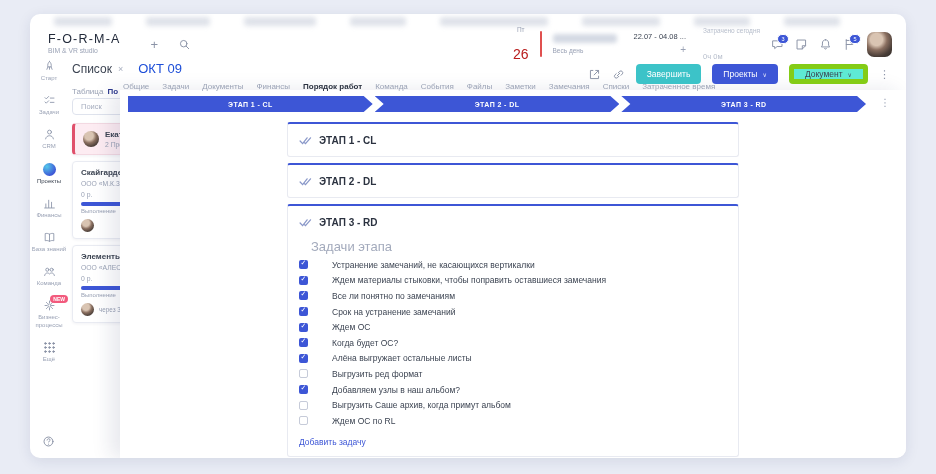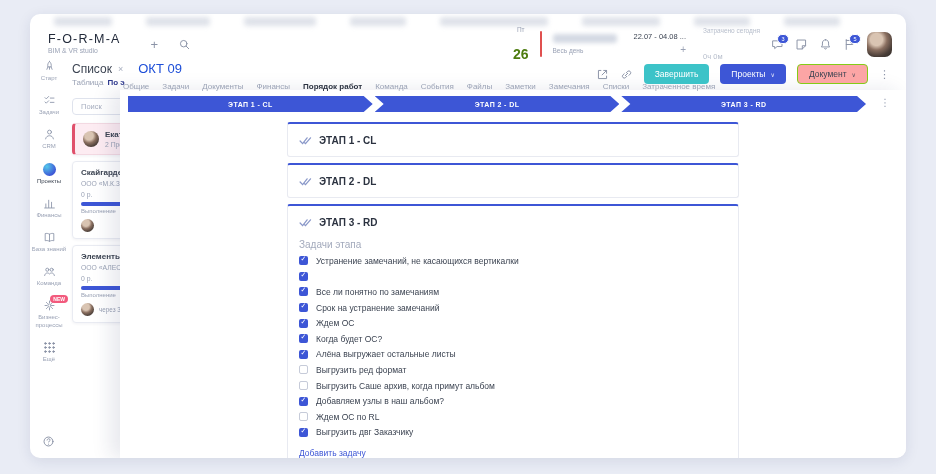--- a/index.html
+++ b/index.html
@@ -13,52 +13,52 @@
   .logo{line-height:1}
   .logo-title{font-size:12.5px;font-weight:normal;color:#222a3a;letter-spacing:1.2px}
   .logo-sub{font-size:6.8px;color:#9aa2b5;margin-top:2px}
   .hdr-left-ics{display:flex;gap:20px;margin-left:30px;align-items:center}
   .gic{color:#8b93a7;display:inline-flex}
   .gic svg{width:13px;height:13px;stroke:#8b93a7;fill:none;stroke-width:1.2;stroke-linecap:round;stroke-linejoin:round}
   .plus-glyph{font-size:13px;color:#8b93a7}
   .hdr-right{margin-left:auto;display:flex;align-items:center;gap:11px}
   .day-blk{text-align:center;line-height:1}
   .day-wd{font-size:6.5px;color:#9aa2b5}
-  .day-num{font-size:14px;font-weight:bold;color:#4d7c0f;margin-top:14px}
+  .day-num{font-size:14px;font-weight:normal;color:#b91c1c;margin-top:14px}
   .red-bar{width:2px;height:26px;background:#e0504f;border-radius:1px}
   .event-blk{width:70px}
   .event-redact{width:64px;height:9px;border-radius:3px;background:#d4d9e3;filter:blur(2px)}
   .allday{font-size:6.5px;color:#9aa2b5;margin-top:4px}
   .range-blk{text-align:right;line-height:1}
   .range-txt{font-size:7.5px;color:#3c4452}
   .range-plus{font-size:10px;color:#9aa2b5;margin-top:5px}
   .tracker-blk{line-height:1;margin-left:6px}
   .trk-l{font-size:6.5px;color:#b6bdcb}
   .trk-v{font-size:7.5px;color:#b6bdcb;margin-top:19px}
   .ic-wrap{position:relative;display:inline-flex}
   .badge{position:absolute;top:-4px;right:-5px;background:#3d56d6;color:#fff;font-size:5.5px;min-width:8px;height:8px;border-radius:5px;display:flex;align-items:center;justify-content:center;border:1px solid #fff;padding:0 1px}
   .avatar{width:25px;height:25px;border-radius:7px;background:radial-gradient(circle at 38% 30%,#d9c4b2 0 26%,#8a6f60 45%,#4a3e38 72%,#2e2824);flex:none}
   
   .doc-row{position:absolute;top:47px;left:42px;display:flex;gap:15px;z-index:1}
   .tab-list{display:flex;align-items:center;gap:6px}
   .tab-list-label{font-size:12px;color:#3c4452}
   .tab-close{font-size:9px;color:#a8afc0}
   .doc-title{font-size:13px;color:#1d4ed8}
-  .view-tabs{position:absolute;top:64px;left:42px;display:flex;gap:4px;z-index:1}
+  .view-tabs{position:absolute;top:73px;left:42px;display:flex;gap:4px;z-index:1}
   .view-tab{font-size:8px;color:#9aa2b5}
   .view-tab.active{color:#2f3a8f;font-weight:bold}
   .page-tabs{position:absolute;top:68px;left:93px;display:flex;gap:13px;z-index:3;white-space:nowrap}
   .page-tab{font-size:8px;color:#9aa2b5}
   .page-tab.active{color:#2b3240;font-weight:bold}
   
   .actions{position:absolute;top:50px;right:16px;display:flex;align-items:center;gap:11px;z-index:6}
   .btn{height:20px;border-radius:4px;font-size:8.5px;display:inline-flex;align-items:center;gap:5px;padding:0 11px;color:#fff;border:none}
   .btn-finish{background:#3cc3c8}
   .btn-create{background:#3d56d6}
-  .btn-doc{background:#fca5a5;border:1px solid #84cc16;color:#3c4452}
+  .btn-doc{background:#5eead4;border:5px solid #84cc16;color:#3c4452}
   .chev{font-size:6px;opacity:.85}
   .kebab{color:#8b93a7;font-size:11px}
   
   .sidebar{position:absolute;left:0;top:44px;width:38px;bottom:0;display:flex;flex-direction:column;align-items:center;gap:12px;padding-top:2px;z-index:4}
   .snav{display:flex;flex-direction:column;align-items:center;gap:2px;width:38px;position:relative;cursor:pointer}
   .snav .gic svg{width:13px;height:13px}
   .snav-label{font-size:6px;color:#9aa2b5;text-align:center;line-height:1.2;max-width:36px}
   .snav.active .snav-label{color:#3c4452}
   .sphere{width:13px;height:13px;border-radius:50%;background:radial-gradient(circle at 30% 28%,#54c8ea,#3d56d6 72%);display:inline-block}
   .new-badge{position:absolute;top:-4px;right:0;background:#f25a7d;color:#fff;font-size:5px;padding:1px 3px;border-radius:4px;font-weight:bold}
@@ -87,22 +87,22 @@
   .stage-bar{position:absolute;top:6px;left:8px;right:40px;height:16px;display:flex;gap:2px}
   .stage{flex:1;background:#3d56d6;color:#fff;font-size:7px;font-weight:bold;display:flex;align-items:center;justify-content:center;letter-spacing:.4px;cursor:pointer}
   .stage:first-child{clip-path:polygon(0 0,calc(100% - 9px) 0,100% 50%,calc(100% - 9px) 100%,0 100%)}
   .stage:not(:first-child){clip-path:polygon(0 0,calc(100% - 9px) 0,100% 50%,calc(100% - 9px) 100%,0 100%,9px 50%)}
   .stage-dots{position:absolute;top:8px;right:16px;color:#9aa2b5;font-size:10px;line-height:1}
   .content{position:absolute;left:167px;width:452px;top:32px;display:flex;flex-direction:column;gap:6px}
   .scard{background:#fff;border:1px solid #e8eaf1;border-top:2px solid #3d56d6;border-radius:3px;padding:7px 11px;box-sizing:border-box}
   .scard-head{display:flex;align-items:center;gap:7px}
   .dblcheck svg{width:13px;height:9px}
   .scard-title{font-size:10px;font-weight:bold;color:#2b3240}
-  .tasks-label{font-size:10px;color:#a3aabc;margin:8px 0 3px}
-  .task{display:flex;align-items:center;gap:8px;height:15.6px;cursor:pointer}
+  .tasks-label{font-size:13px;color:#a3aabc;margin:8px 12px 3px}
+  .task{display:flex;align-items:center;gap:24px;height:15.6px;cursor:pointer}
   .cb{flex:none;border-radius:2px}
   .cb.on{width:9px;height:9px;background:#3d56d6;position:relative}
   .cb.on::after{content:"✓";position:absolute;left:1.5px;top:-1px;color:#fff;font-size:7px}
   .cb.off{width:7px;height:7px;border:1px solid #c6cbd9;background:#fff}
   .task-text{font-size:8.5px;color:#3c4452}
   .add-task{font-size:8.5px;color:#3d56d6;margin-top:8px;cursor:pointer;display:inline-block}
 </style>
 </head>
 <body>
 
@@ -392,20 +392,21 @@
           <span class="scard-title">ЭТАП 3 - RD</span>
         </div>
         <div class="tasks-label">Задачи этапа</div>
         <div id="task-list">
             <div class="task">
     <span class="cb on"></span>
     <span class="task-text">Устранение замечаний, не касающихся вертикалки</span>
   </div>
             <div class="task">
     <span class="cb on"></span>
+    <span class="task-text">Ждем материалы стыковки, чтобы поправить оставшиеся замечания</span>
   </div>
             <div class="task">
     <span class="cb on"></span>
     <span class="task-text">Все ли понятно по замечаниям</span>
   </div>
             <div class="task">
     <span class="cb on"></span>
     <span class="task-text">Срок на устранение замечаний</span>
   </div>
             <div class="task">
@@ -418,34 +419,30 @@
   </div>
             <div class="task">
     <span class="cb on"></span>
     <span class="task-text">Алёна выгружает остальные листы</span>
   </div>
             <div class="task">
     <span class="cb off"></span>
     <span class="task-text">Выгрузить ред формат</span>
   </div>
             <div class="task">
+    <span class="cb on"></span>
+    <span class="task-text">Добавляем узлы в наш альбом?</span>
+  </div>
+            <div class="task">
     <span class="cb off"></span>
     <span class="task-text">Выгрузить Саше архив, когда примут альбом</span>
   </div>
             <div class="task">
-    <span class="cb on"></span>
-    <span class="task-text">Добавляем узлы в наш альбом?</span>
-  </div>
-            <div class="task">
     <span class="cb off"></span>
     <span class="task-text">Ждем ОС по RL</span>
   </div>
-            <div class="task">
-    <span class="cb on"></span>
-    <span class="task-text">Выгрузить двг Заказчику</span>
-  </div>
           </div>
         <div class="add-task">Добавить задачу</div>
       </div>
 
     </div>
   </div>
 </div>
 
 </body></html>

